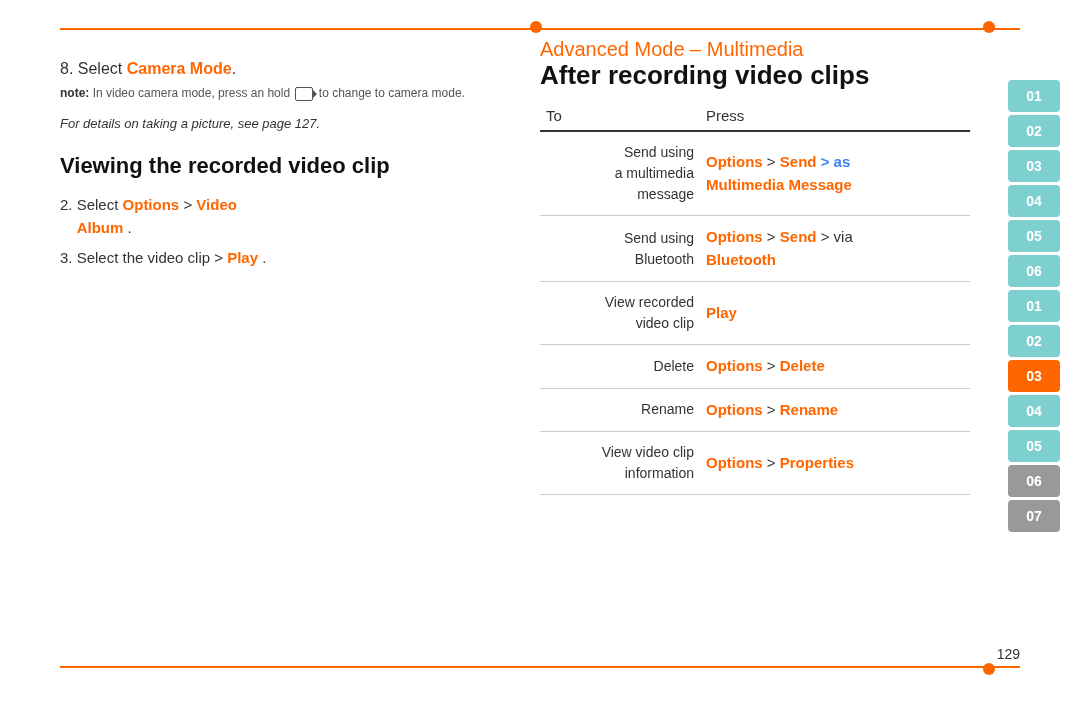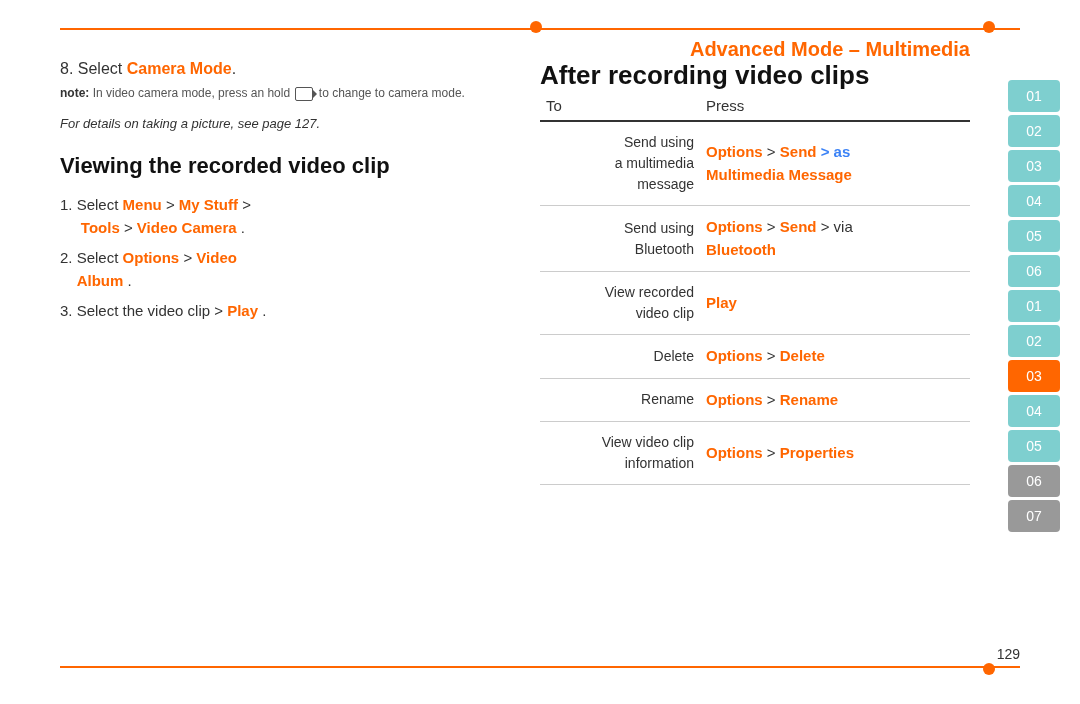--- a/index.html
+++ b/index.html
@@ -67,23 +67,22 @@
       font-size: 14px;
       color: #333;
     }
 
     
     .header-title {
       position: absolute;
       top: 38px;
       left: 540px;
       right: 110px;
-      text-align: right;
       font-size: 20px;
-      font-weight: bold;
+      font-weight: normal;
       color: #ff6600;
     }
 
     
     .left-col {
       position: absolute;
       top: 60px;
       left: 60px;
       width: 460px;
     }
@@ -164,20 +163,21 @@
       position: absolute;
       top: 60px;
       left: 540px;
       right: 110px;
     }
 
     .table-heading {
       font-size: 26px;
       font-weight: bold;
       color: #111;
+      margin-bottom: 10px;
     }
 
     .data-table {
       width: 100%;
       border-collapse: collapse;
     }
 
     .data-table thead tr th {
       font-size: 15px;
       color: #333;
@@ -230,21 +230,21 @@
       gap: 3px;
     }
 
     .nav-item {
       width: 52px;
       height: 32px;
       display: flex;
       align-items: center;
       justify-content: center;
       font-size: 14px;
-      font-weight: normal;
+      font-weight: bold;
       border-radius: 4px;
       color: #fff;
     }
 
     .nav-item.active {
       background: #ff6600;
     }
     .nav-item.light {
       background: #7ecfcf;
       color: #fff;
@@ -278,32 +278,20 @@
     <strong>note:</strong>
     <span> In video camera mode, press an hold </span>
     <span class="cam-icon"></span>
     <span> to change to camera mode.</span>
   </p>
 
   <p class="italic-note">For details on taking a picture, see page 127.</p>
 
   <h2 class="section-title">Viewing the recorded video clip</h2>
 
-  <p class="list-item">
-    <span>1. Select </span>
-    <span class="orange">Menu</span>
-    <span> &gt; </span>
-    <span class="orange">My Stuff</span>
-    <span> &gt; </span><br>
-    &nbsp;&nbsp;&nbsp;&nbsp;
-    <span class="orange">Tools</span>
-    <span> &gt; </span>
-    <span class="orange">Video Camera</span>
-    <span>.</span>
-  </p>
 
   <p class="list-item">
     <span>2. Select </span>
     <span class="orange">Options</span>
     <span> &gt; </span>
     <span class="orange">Video<br>&nbsp;&nbsp;&nbsp;&nbsp;Album</span>
     <span>.</span>
   </p>
 
   <p class="list-item">

